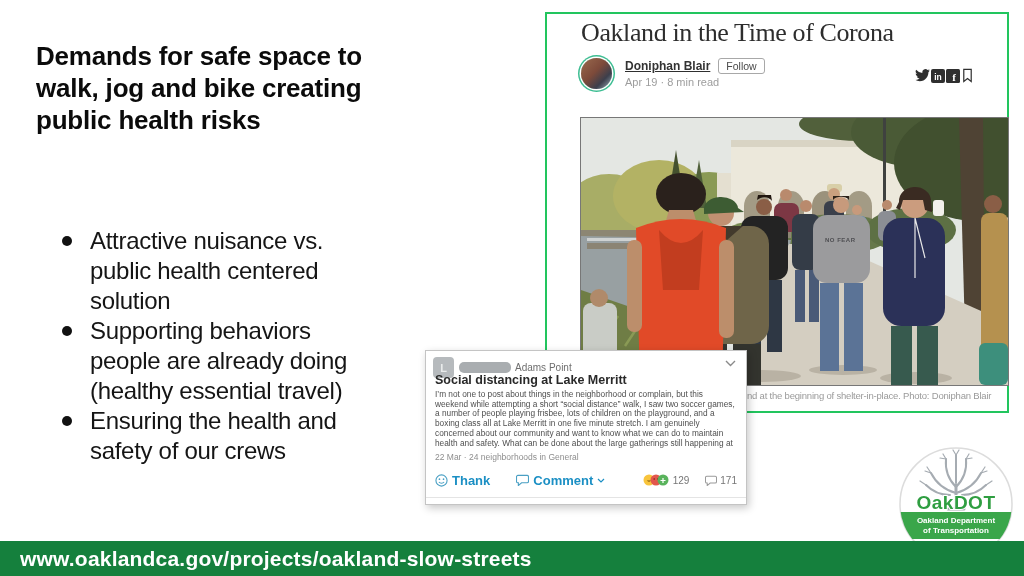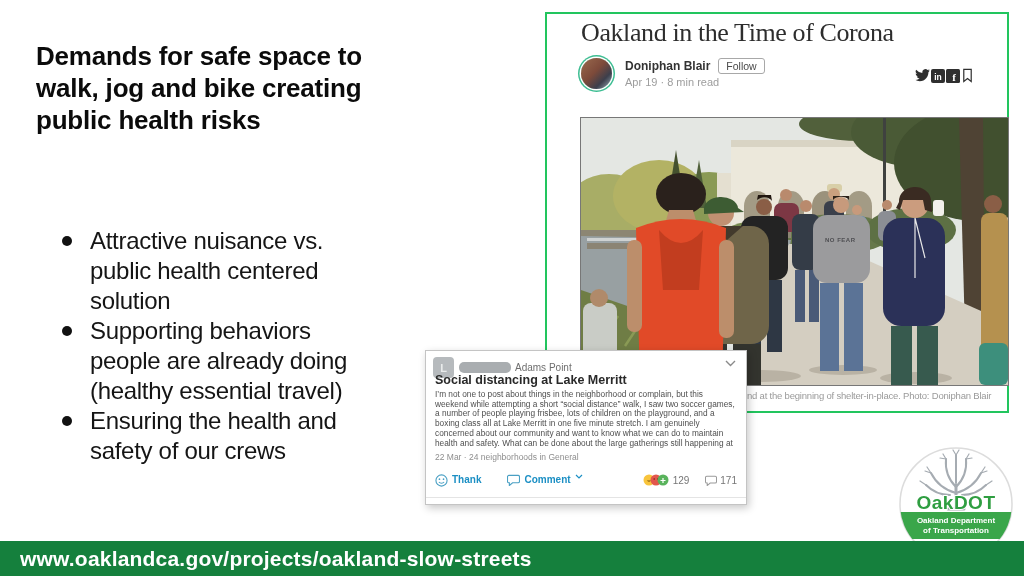--- a/index.html
+++ b/index.html
@@ -17,21 +17,21 @@
            border-radius:50%;background:#111;}
   
   .medium-card{position:absolute;left:545px;top:12px;width:464px;height:401px;background:#fff;
            border:2px solid #22c55e;box-sizing:border-box;z-index:1;}
   .m-title{position:absolute;left:34px;top:4px;margin:0;font-family:"Liberation Serif",serif;
            font-weight:400;font-size:26px;letter-spacing:-0.4px;color:#2d2d2d;}
   .byline{position:absolute;left:34px;top:42px;height:36px;}
   .m-avatar{position:absolute;left:0;top:2px;width:31px;height:31px;border-radius:50%;
            background:linear-gradient(135deg,#9a6a4e 0%,#7d4a3a 45%,#3c3f4c 72%,#9fb3bd 100%);
            box-shadow:0 0 0 1.5px #fff,0 0 0 3px #3dbd92;}
-  .m-name-row{position:absolute;left:44px;top:2px;white-space:nowrap;font-size:12px;color:#2f2f2f;}
+  .m-name-row{position:absolute;left:44px;top:2px;white-space:nowrap;font-size:12px;color:#2f2f2f;text-decoration:underline;}
   .m-name{font-weight:bold;color:#333;}
   .follow-btn{display:inline-block;margin-left:8px;border:1px solid #a8a8a8;border-radius:3px;
            padding:0 7px;font-size:10.5px;line-height:15px;height:16px;color:#4a4a4a;box-sizing:border-box;}
   .m-meta{position:absolute;left:44px;top:20px;font-size:11px;color:#9d9d9d;white-space:nowrap;}
   .social{position:absolute;top:54px;right:33px;display:flex;gap:1px;align-items:center;}
   .social svg{display:block;}
   .photo{position:absolute;left:33px;top:103px;width:427px;height:267px;border:1px solid #777;}
   .photo svg{display:block;}
   .caption{position:absolute;left:200px;top:376px;font-size:9.5px;letter-spacing:-0.2px;color:#9a9a9a;white-space:nowrap;}
   
@@ -40,21 +40,21 @@
   .nd-avatar{position:absolute;left:7px;top:6px;width:21px;height:21px;border-radius:4px;background:#b6babd;
            color:#e9ebeb;font-size:11px;font-weight:bold;display:flex;align-items:center;justify-content:center;}
   .nd-blur{position:absolute;left:33px;top:11px;width:52px;height:11px;border-radius:5px;background:#a9adb0;}
   .nd-neigh{position:absolute;left:89px;top:11px;font-size:10px;color:#6e6e6e;}
   .nd-chevron{position:absolute;right:10px;top:9px;}
   .nd-title{position:absolute;left:9px;top:22px;margin:0;font-size:12.5px;font-weight:bold;color:#292929;}
   .nd-body{position:absolute;left:9px;top:39px;width:302px;height:58px;overflow:hidden;
            font-size:8.3px;line-height:9.7px;color:#4f4f4f;}
   .nd-meta{position:absolute;left:9px;top:101px;font-size:8.5px;color:#8e8e8e;}
   .nd-footer{position:absolute;left:9px;right:9px;top:119px;height:20px;display:flex;align-items:center;}
-  .nd-act{display:flex;align-items:flex-start;gap:4px;font-size:10px;color:#1b8fc4;font-weight:bold;}
+  .nd-act{display:flex;align-items:center;gap:4px;font-size:13px;color:#1b8fc4;font-weight:bold;}
   .nd-act.comment{margin-left:26px;}
   .nd-right{margin-left:auto;display:flex;align-items:center;gap:4px;font-size:10px;color:#767676;}
   .nd-count2{margin-left:12px;display:flex;align-items:center;gap:3px;}
   .nd-divider{position:absolute;left:0;right:0;top:146px;height:1px;background:#e4e4e4;}
   
   .oakdot{position:absolute;left:897px;top:445px;width:118px;height:118px;z-index:20;}
   .footer-bar{position:absolute;left:0;top:541px;width:1024px;height:35px;background:#15803d;z-index:40;}
   .footer-url{position:absolute;left:20px;top:0;line-height:35px;font-size:21px;font-weight:bold;
            letter-spacing:0.2px;color:#ffffff;}
 </style>

